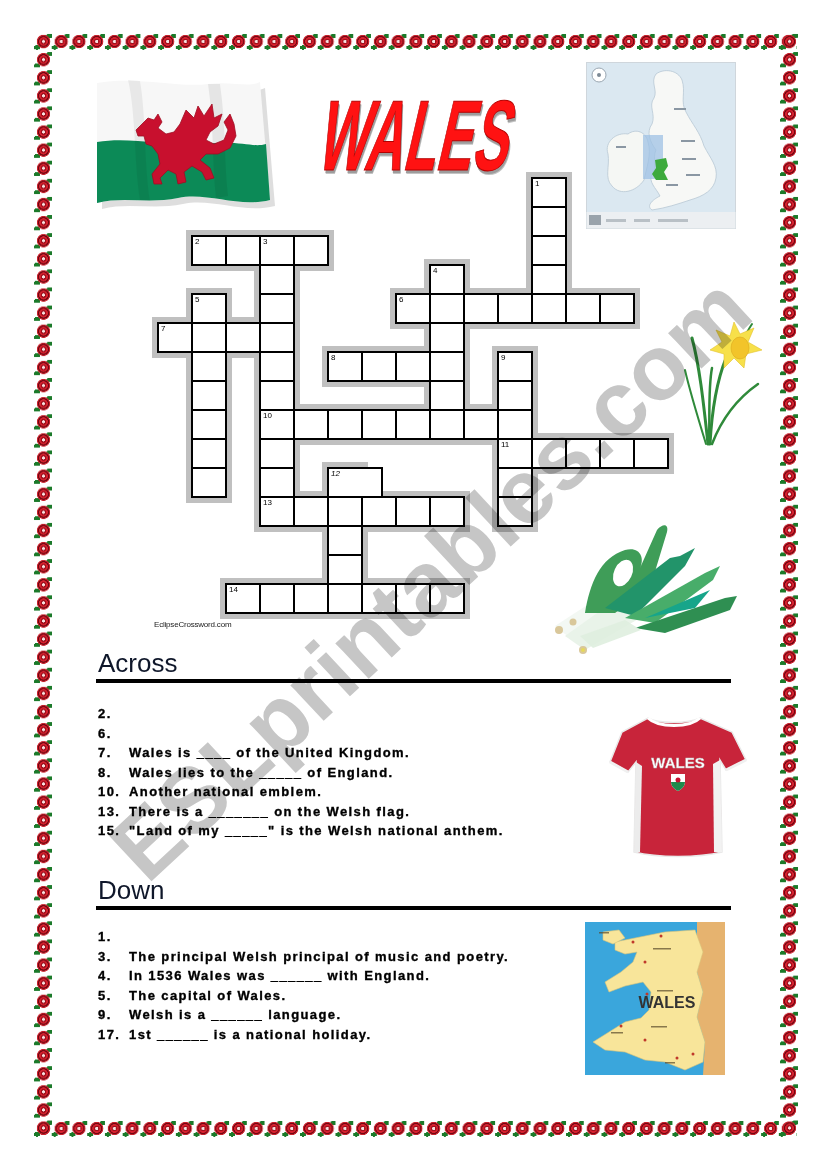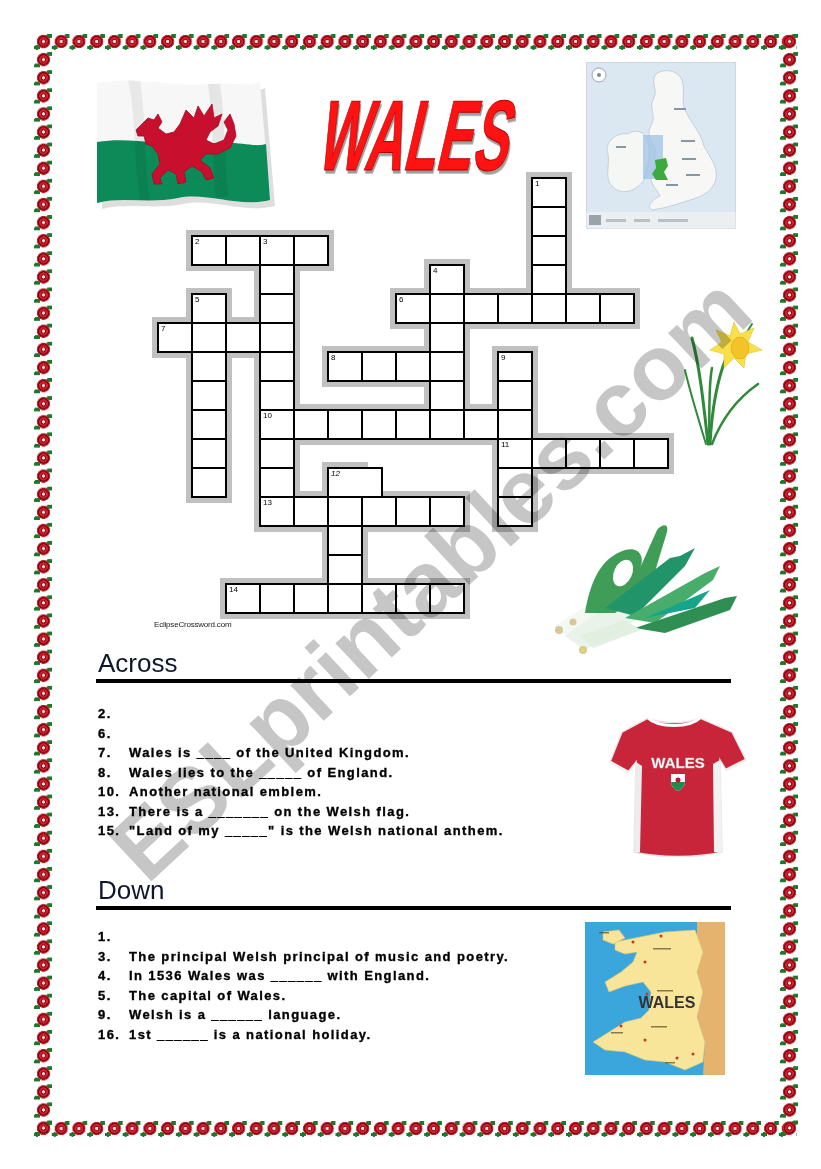--- a/index.html
+++ b/index.html
@@ -348,21 +348,21 @@
     </div>
   <div class="clue-row">
       <span class="clue-num">5.</span>
       <span>The capital of Wales.</span>
     </div>
   <div class="clue-row">
       <span class="clue-num">9.</span>
       <span>Welsh is a ______ language.</span>
     </div>
   <div class="clue-row">
-      <span class="clue-num">16.</span>
+      <span class="clue-num">17.</span>
       <span>1st ______ is a national holiday.</span>
     </div>
 </div>
 
 <svg class="abs" style="left:585px;top:922px;" width="140" height="153" viewBox="0 0 140 153">
   <rect x="0" y="0" width="140" height="153" fill="#3aa6dc"></rect>
   <path d="M112,0 L140,0 L140,153 L118,153 L120,120 L112,95 L118,70 L112,50 Z" fill="#e6b36f"></path>
   <path d="M30,20 L60,14 L80,10 L110,8 L118,30 L112,50 L118,70 L112,95 L120,120 L118,140 L100,148 L80,140 L60,138 L40,130 L20,128 L8,120 L24,110 L40,100 L56,96 L64,88 L66,70 L58,60 L40,64 L24,70 L20,60 L36,50 L48,40 L52,30 L40,32 L30,28 Z" fill="#f8e59a" stroke="#d9c47a" stroke-width="0.6"></path>
   <path d="M18,10 L34,8 L40,16 L28,22 L18,18 Z" fill="#f8e59a" stroke="#d9c47a" stroke-width="0.6"></path>
   <text x="82" y="86" text-anchor="middle" font-family="Liberation Sans, sans-serif" font-weight="bold" font-size="16" fill="#333333">WALES</text>

